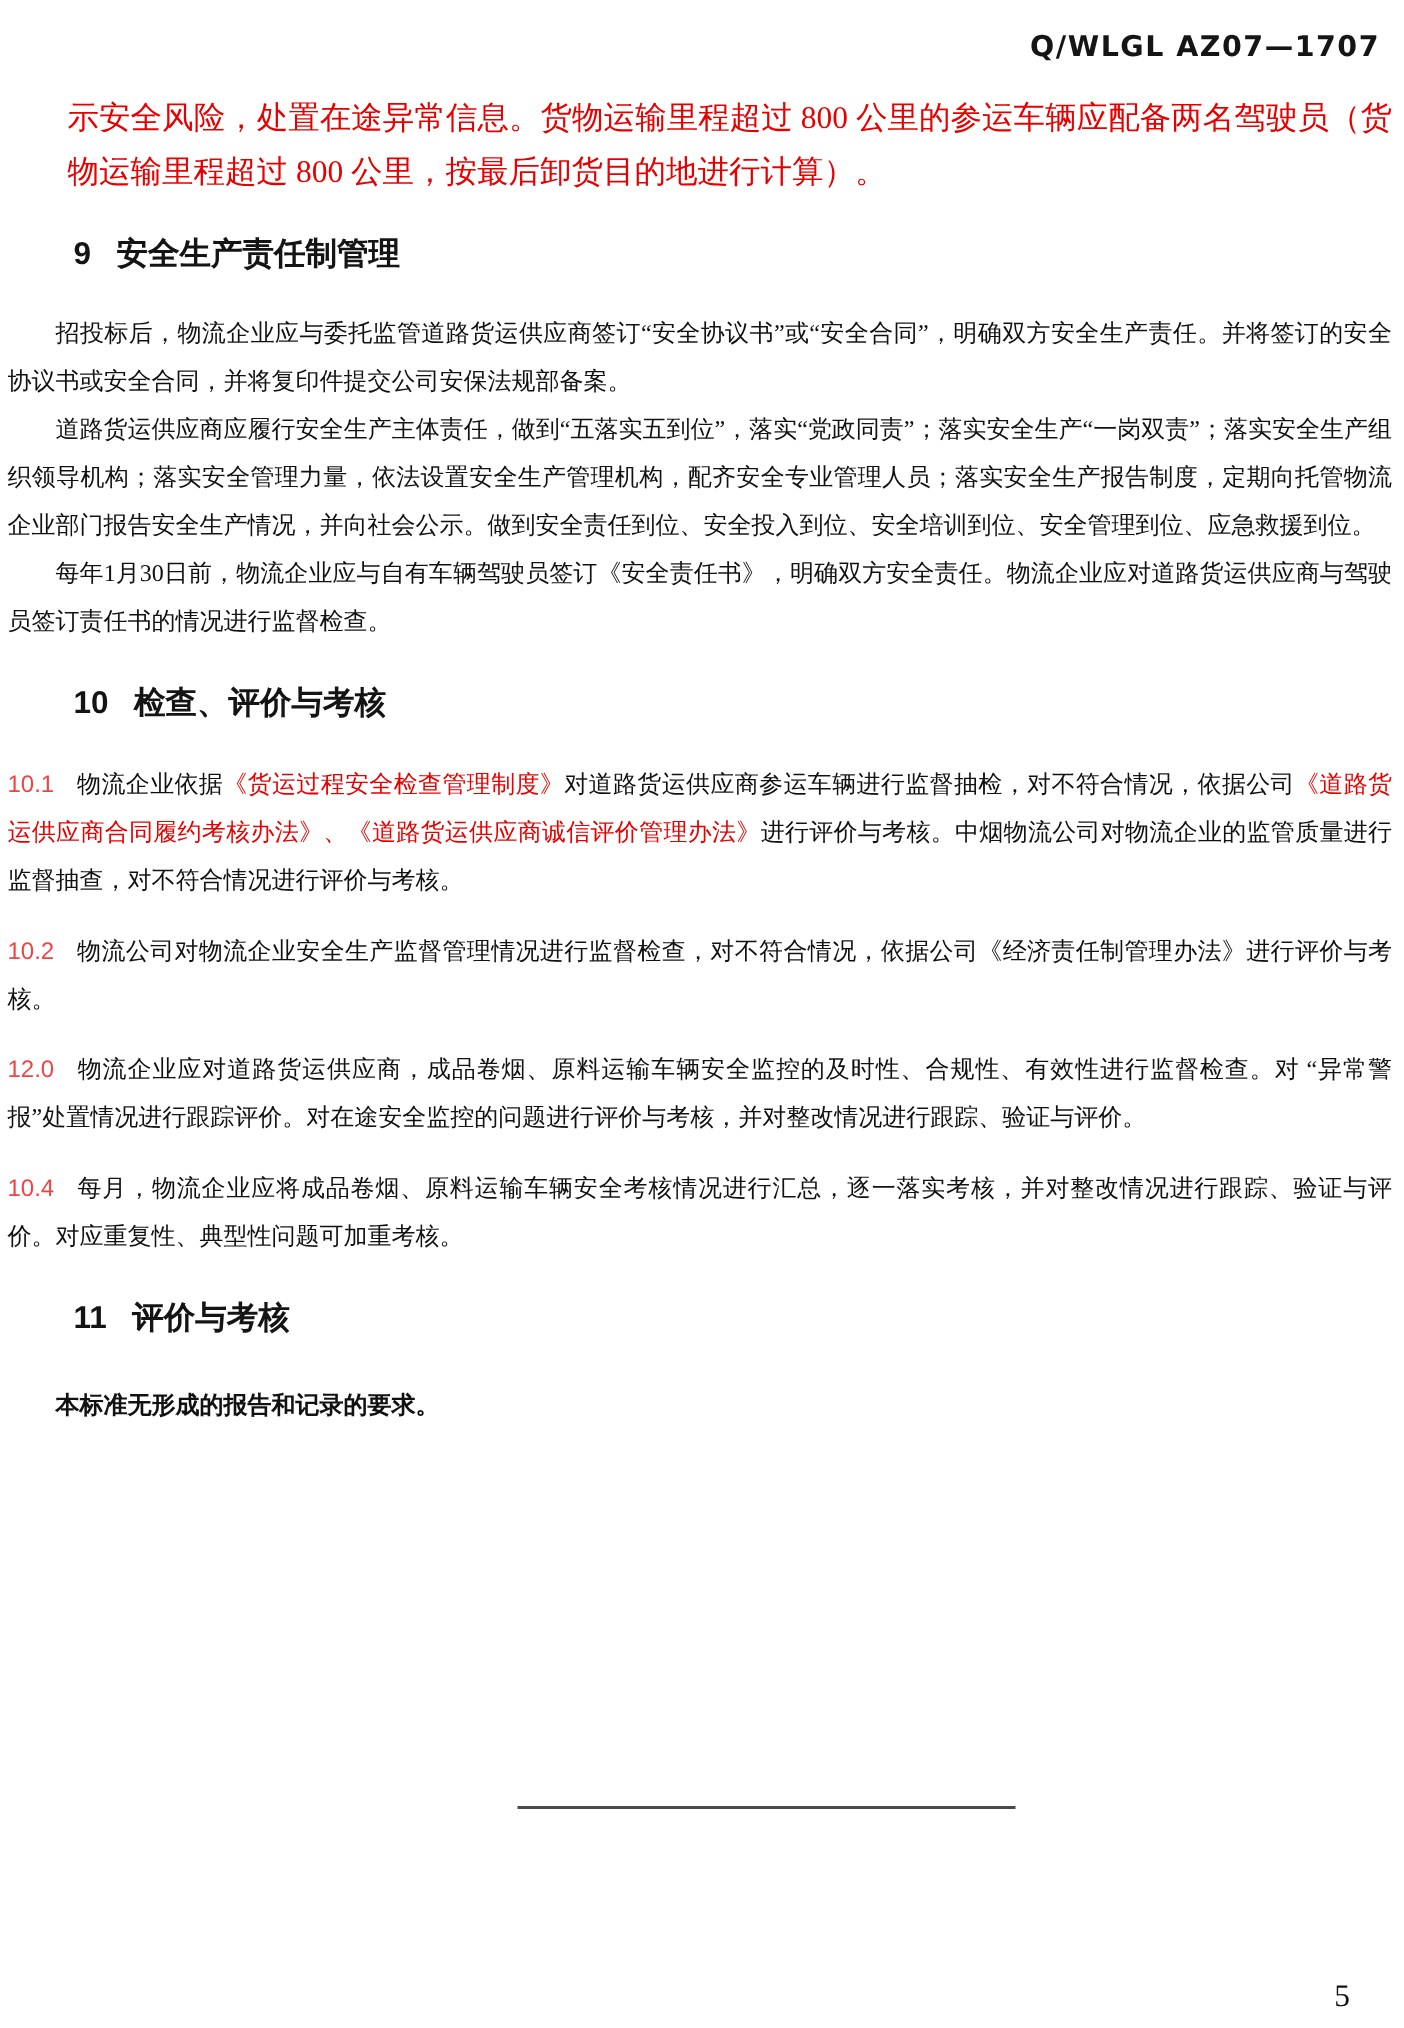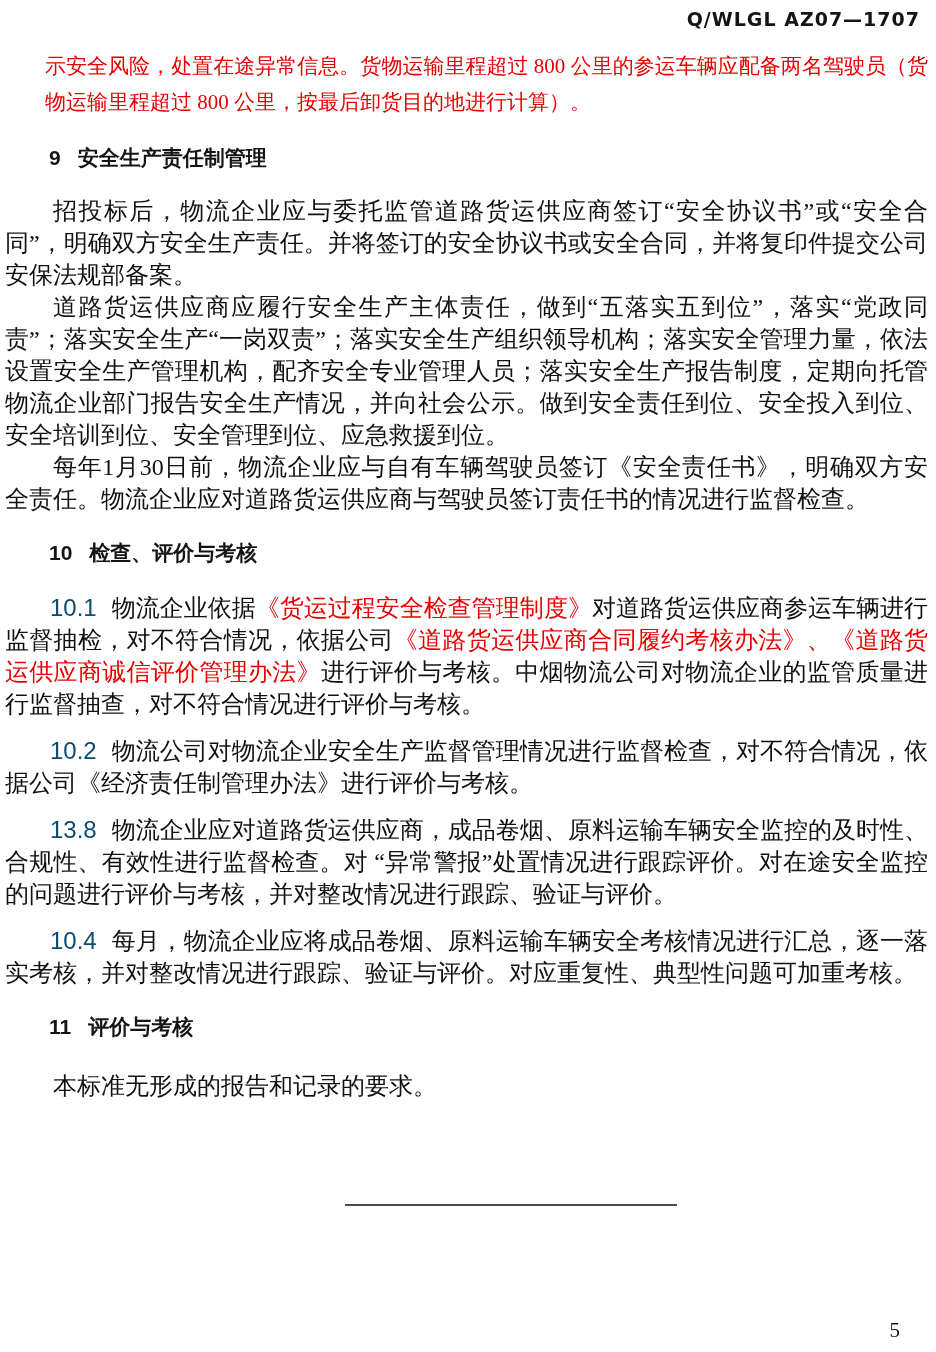--- a/index.html
+++ b/index.html
@@ -5,21 +5,21 @@
   * { margin: 0; padding: 0; box-sizing: border-box; }
   html, body { background: #ffffff; }
   body {
     width: 936px; height: 1352px;
     font-family: "Liberation Serif", "DejaVu Serif", serif;
     color: var(--text, #111111);
   }
   .page {
     position: relative;
     width: 936px; height: 1352px;
-    padding: 8px 8px 0 5px;
+    padding: 20px 8px 0 5px;
     overflow: hidden;
     background: #ffffff;
   }
   .header { text-align: right; padding-right: 8px; }
   .doc-code {
     font-family: "DejaVu Sans", "Liberation Sans", sans-serif;
     font-size: 19px; font-weight: 600; letter-spacing: 1px;
     color: #151515;
   }
   .red-block {
@@ -28,31 +28,31 @@
     margin: 18px 0 0 40px;
     text-align: justify;
   }
   .sec-heading {
     font-family: "Liberation Sans", "DejaVu Sans", sans-serif;
     font-size: 21px; font-weight: bold; color: #141414;
     margin-top: 24px; line-height: 27px; margin-left: 44px;
   }
   .sec-num { margin-right: 17px; }
   .para {
-    font-size: 24px; line-height: 32px;
+    font-size: 16px; line-height: 32px;
     text-align: justify;
     color: var(--text, #111111);
   }
   .indent { text-indent: 2em; }
   .first-para { margin-top: 24px; }
   .clause { margin-top: 15px; }
   .clause-first { margin-top: 26px; }
   .clause-label {
     font-family: "Liberation Sans", "DejaVu Sans", sans-serif;
-    margin-right: 15px; color: #0c4a6e; margin-left: 45px;
+    margin-right: 15px; color: #ef4444;
   }
   .red { color: var(--red, #e60000); }
   .footer-line {
     position: absolute; left: 345px; top: 1204px;
     width: 332px; height: 2px; background: #4a4a4a;
   }
   .page-number {
     position: absolute; right: 36px; top: 1318px;
     font-size: 21px; color: #141414;
   }
@@ -72,25 +72,25 @@
     <h2 class="sec-heading"><span class="sec-num">9</span><span>安全生产责任制管理</span></h2>
     <p class="para indent first-para"><span>招投标后，物流企业应与委托监管道路货运供应商签订“安全协议书”或“安全合同”，明确双方安全生产责任。并将签订的安全协议书或安全合同，并将复印件提交公司安保法规部备案。</span></p>
     <p class="para indent"><span>道路货运供应商应履行安全生产主体责任，做到“五落实五到位”，落实“党政同责”；落实安全生产“一岗双责”；落实安全生产组织领导机构；落实安全管理力量，依法设置安全生产管理机构，配齐安全专业管理人员；落实安全生产报告制度，定期向托管物流企业部门报告安全生产情况，并向社会公示。做到安全责任到位、安全投入到位、安全培训到位、安全管理到位、应急救援到位。</span></p>
     <p class="para indent"><span>每年1月30日前，物流企业应与自有车辆驾驶员签订《安全责任书》，明确双方安全责任。物流企业应对道路货运供应商与驾驶员签订责任书的情况进行监督检查。</span></p>
   </div>
 
   <div>
     <h2 class="sec-heading"><span class="sec-num">10</span><span>检查、评价与考核</span></h2>
     <p class="para clause clause-first"><span class="clause-label">10.1</span><span>物流企业依据</span><span class="red">《货运过程安全检查管理制度》</span><span>对道路货运供应商参运车辆进行监督抽检，对不符合情况，依据公司</span><span class="red">《道路货运供应商合同履约考核办法》、《道路货运供应商诚信评价管理办法》</span><span>进行评价与考核。中烟物流公司对物流企业的监管质量进行监督抽查，对不符合情况进行评价与考核。</span></p>
     <p class="para clause"><span class="clause-label">10.2</span><span>物流公司对物流企业安全生产监督管理情况进行监督检查，对不符合情况，依据公司《经济责任制管理办法》进行评价与考核。</span></p>
-    <p class="para clause"><span class="clause-label">13.8</span><span>物流企业应对道路货运供应商，成品卷烟、原料运输车辆安全监控的及时性、合规性、有效性进行监督检查。对 “异常警报”处置情况进行跟踪评价。对在途安全监控的问题进行评价与考核，并对整改情况进行跟踪、验证与评价。</span></p>
+    <p class="para clause"><span class="clause-label">12.0</span><span>物流企业应对道路货运供应商，成品卷烟、原料运输车辆安全监控的及时性、合规性、有效性进行监督检查。对 “异常警报”处置情况进行跟踪评价。对在途安全监控的问题进行评价与考核，并对整改情况进行跟踪、验证与评价。</span></p>
     <p class="para clause"><span class="clause-label">10.4</span><span>每月，物流企业应将成品卷烟、原料运输车辆安全考核情况进行汇总，逐一落实考核，并对整改情况进行跟踪、验证与评价。对应重复性、典型性问题可加重考核。</span></p>
   </div>
 
   <div>
     <h2 class="sec-heading"><span class="sec-num">11</span><span>评价与考核</span></h2>
-    <p class="para first-para" style="margin-top:30px;"><span style="margin-left:2em;">本标准无形成的报告和记录的要求。</span></p>
+    <p class="para first-para" style="margin-top:30px;"><span style="margin-left:2em;font-weight:bold;">本标准无形成的报告和记录的要求。</span></p>
   </div>
 
   <div class="footer-line"></div>
   <div class="page-number">5</div>
 
 </div>
 
 </body></html>

